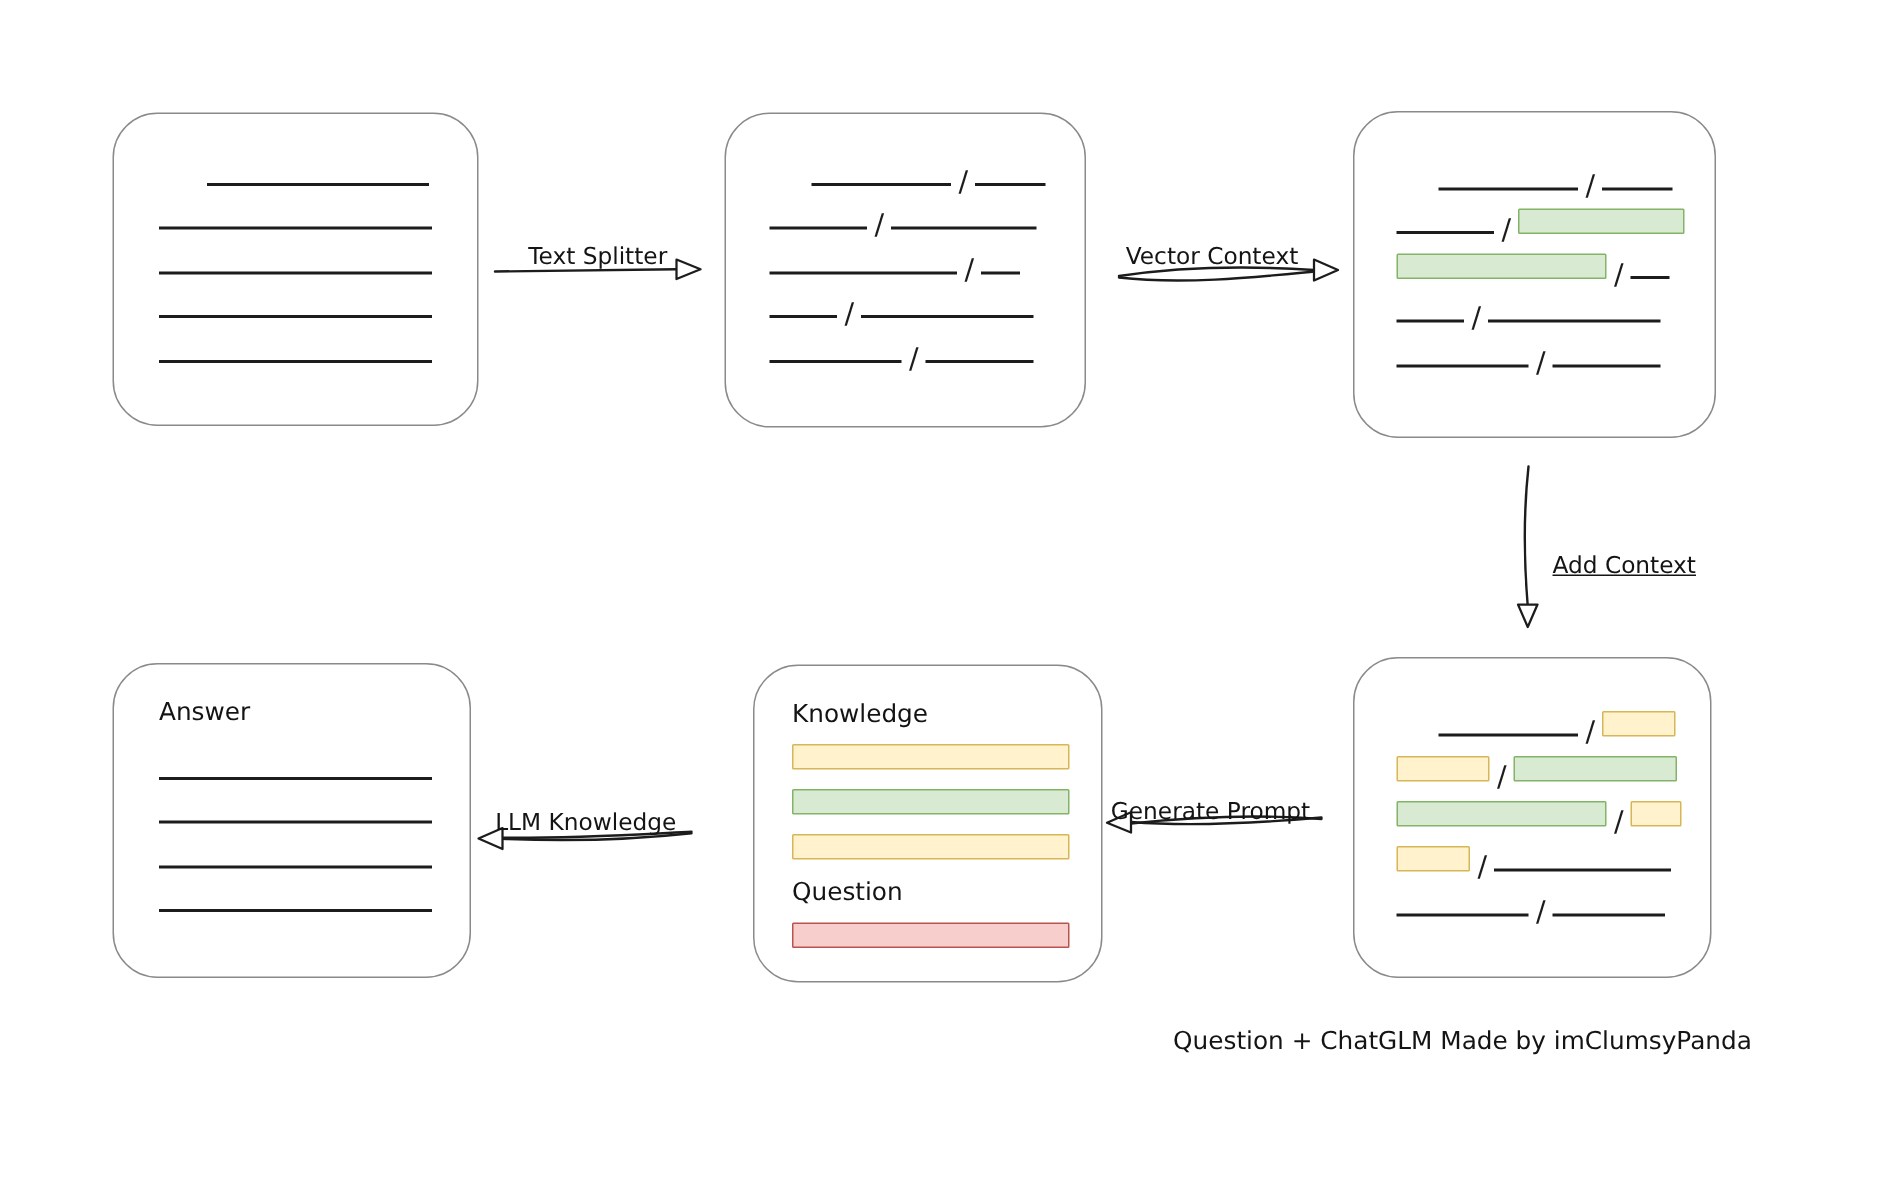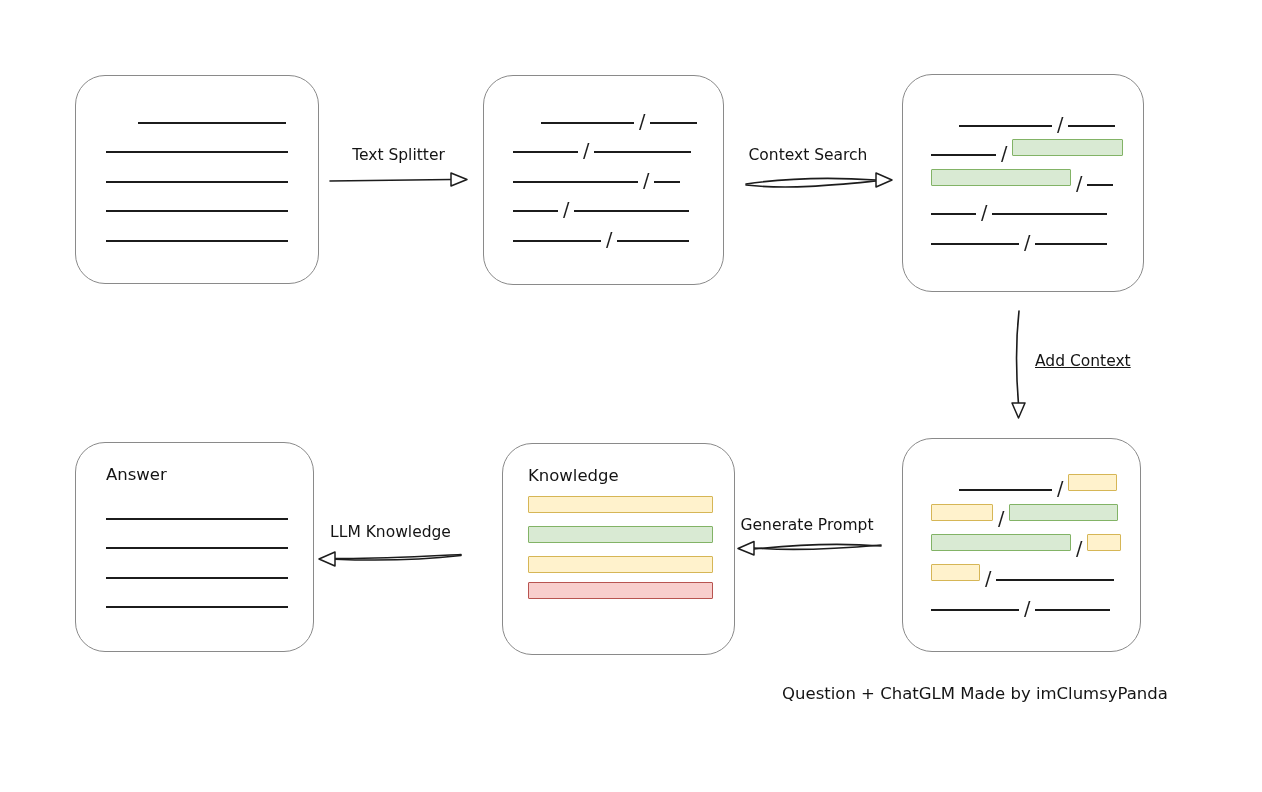--- a/index.html
+++ b/index.html
@@ -8,21 +8,21 @@
   .box{position:absolute;background:#fff;border:1.4px solid var(--box-border);border-radius:30px;}
   .rows{position:absolute;}
   .seg-row{display:flex;align-items:flex-end;height:29.5px;}
   .rows.sp30 .seg-row{height:30px;}
   .seg-line{height:0;border-top:2px solid var(--stroke);}
   .seg-slash{font-size:19px;line-height:10px;margin:0 5px;transform:translateY(2px);color:var(--stroke);}
   .seg-chip{height:15px;border-radius:1px;}
   .chip-green{background:var(--green-fill);border:1.4px solid var(--green-border);}
   .chip-yellow{background:var(--yellow-fill);border:1.4px solid var(--yellow-border);}
   .chip-red{background:var(--red-fill);border:1.4px solid var(--red-border);}
-  .flow-label{position:absolute;font-size:15.5px;white-space:nowrap;color:#141414;}
+  .flow-label{position:absolute;font-size:15.5px;white-space:nowrap;color:#141414;margin-top:16px;}
   .center{text-align:center;}
   .box-heading{font-size:16.5px;color:#141414;margin:0;}
   #prompt-box-inner{position:absolute;left:25px;top:0;width:186px;}
   #prompt-box-inner .bars .seg-row{height:30px;}
   .caption{position:absolute;font-size:16.5px;color:#141414;white-space:nowrap;}
   svg.arrows{position:absolute;left:0;top:0;pointer-events:none;}
   svg.arrows path{fill:none;stroke:var(--stroke);stroke-width:1.6;stroke-linecap:round;}
   svg.arrows polygon{fill:#fff;stroke:var(--stroke);stroke-width:1.5;stroke-linejoin:round;}
 </style>
 </head>
@@ -173,20 +173,21 @@
           <div class="seg-row">
             <div class="seg-chip chip-yellow" style="width: 183px;"></div>
           </div>
           <div class="seg-row">
             <div class="seg-chip chip-green" style="width: 183px;"></div>
           </div>
           <div class="seg-row">
             <div class="seg-chip chip-yellow" style="width: 183px;"></div>
           </div>
         </div>
+      <p class="box-heading" style="margin-top:11px;line-height:22px;">Question</p>
       <div class="rows bars" style="position:static;margin-top:-4px;">
           <div class="seg-row">
             <div class="seg-chip chip-red" style="width: 183px;"></div>
           </div>
         </div>
     </div>
   </div>
 
   <div class="box" style="left:75px;top:442px;width:237px;height:208px;">
     <p class="box-heading" style="position:absolute;left:30px;top:21px;line-height:22px;">Answer</p>
@@ -200,20 +201,20 @@
         <div class="seg-row">
           <div class="seg-line" style="width: 182px;"></div>
         </div>
         <div class="seg-row">
           <div class="seg-line" style="width: 182px;"></div>
         </div>
       </div>
   </div>
 
   <div class="flow-label center" style="left:330px;top:146px;width:137px;">Text Splitter</div>
-  <div class="flow-label center" style="left:738px;top:146px;width:140px;">Context Search</div>
+  <div class="flow-label center" style="left:738px;top:146px;width:140px;">Vector Context</div>
   <div class="flow-label" style="left:1035px;top:352px;text-decoration:underline;">Add Context</div>
   <div class="flow-label center" style="left:728px;top:516px;width:158px;">Generate Prompt</div>
   <div class="flow-label center" style="left:318px;top:523px;width:145px;">LLM Knowledge</div>
 
   <div class="caption center" style="left:725px;top:684px;width:500px;">Question + ChatGLM Made by imClumsyPanda</div>
 
 </div>
 
 </body></html>

